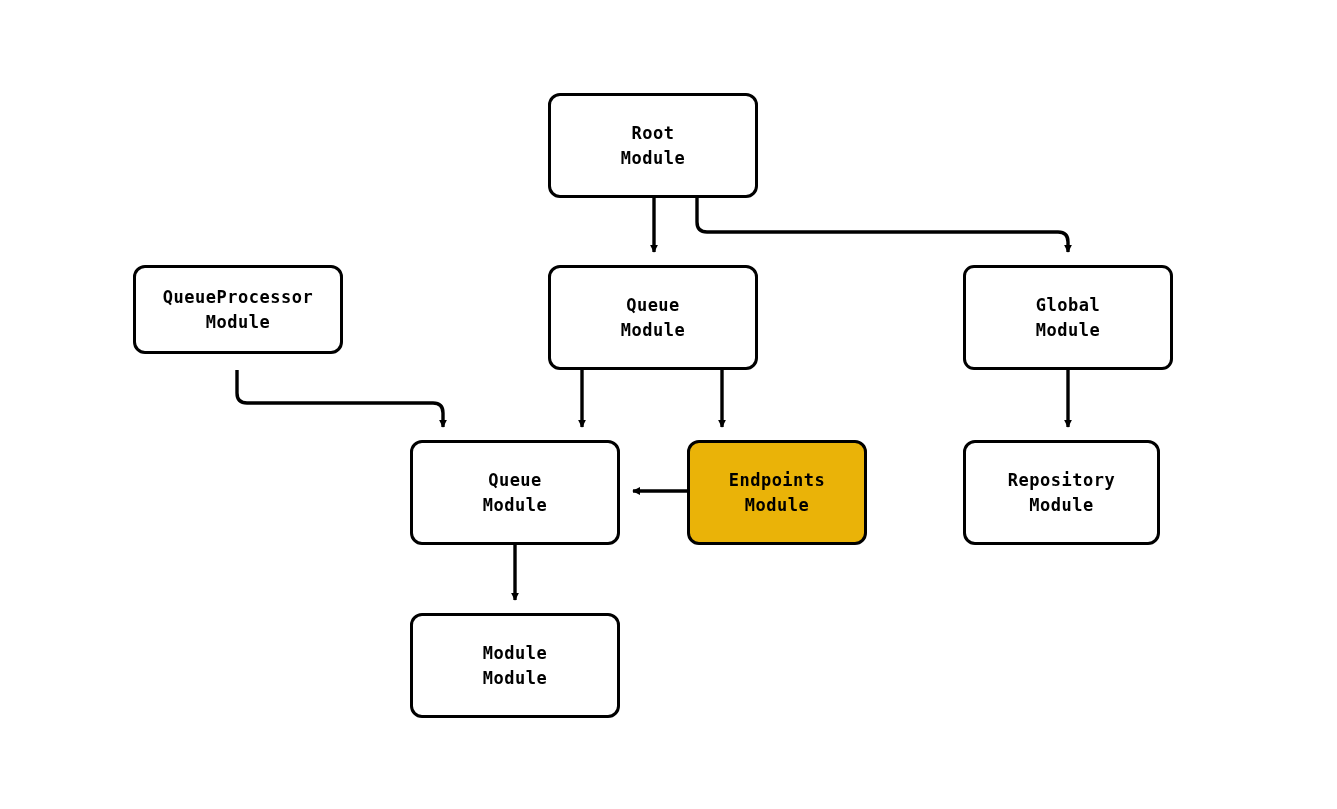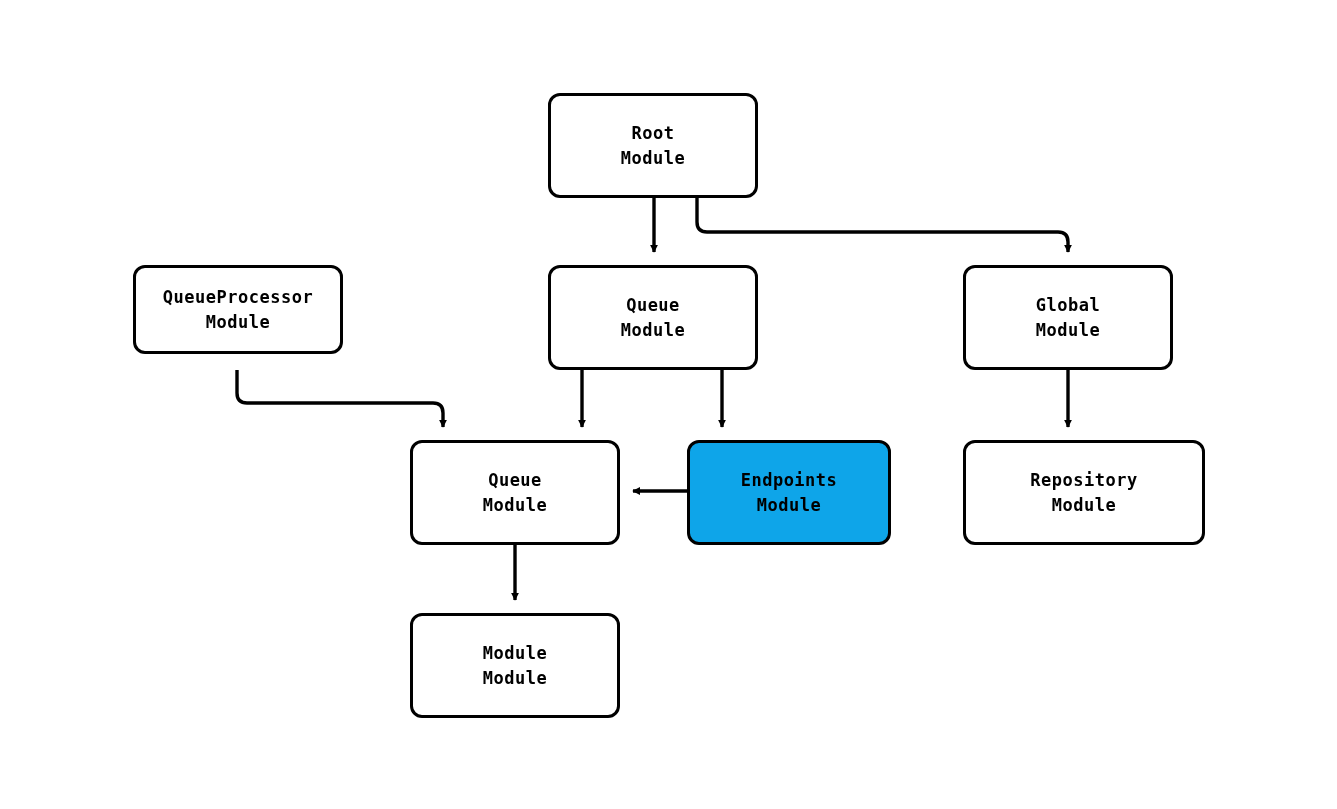--- a/index.html
+++ b/index.html
@@ -77,33 +77,33 @@
         <span class="node-line">Module</span>
       </div>
       <div class="node" style="left: 133px; top: 265px; width: 210px; height: 89px; background: rgb(255, 255, 255); border-color: rgb(0, 0, 0);">
         <span class="node-line">QueueProcessor</span>
         <span class="node-line">Module</span>
       </div>
       <div class="node" style="left: 548px; top: 265px; width: 210px; height: 105px; background: rgb(255, 255, 255); border-color: rgb(0, 0, 0);">
         <span class="node-line">Queue</span>
         <span class="node-line">Module</span>
       </div>
-      <div class="node" style="left: 963px; top: 265px; width: 210px; height: 105px; background: rgb(255, 255, 255); border-color: rgb(0, 0, 0);">
+      <div class="node" style="left: 963px; top: 265px; width: 210px; height: 105px; background: rgb(255, 255, 255); border-color: rgb(0, 0, 0); border-radius: 11px;">
         <span class="node-line">Global</span>
         <span class="node-line">Module</span>
       </div>
       <div class="node" style="left: 410px; top: 440px; width: 210px; height: 105px; background: rgb(255, 255, 255); border-color: rgb(0, 0, 0);">
         <span class="node-line">Queue</span>
         <span class="node-line">Module</span>
       </div>
-      <div class="node" style="left: 687px; top: 440px; width: 204px; height: 105px; background: #0ea5e9; border-color: rgb(0, 0, 0);">
+      <div class="node" style="left: 687px; top: 440px; width: 180px; height: 105px; background: #eab308; border-color: rgb(0, 0, 0);">
         <span class="node-line">Endpoints</span>
         <span class="node-line">Module</span>
       </div>
-      <div class="node" style="left: 963px; top: 440px; width: 242px; height: 105px; background: rgb(255, 255, 255); border-color: rgb(0, 0, 0);">
+      <div class="node" style="left: 963px; top: 440px; width: 197px; height: 105px; background: rgb(255, 255, 255); border-color: rgb(0, 0, 0);">
         <span class="node-line">Repository</span>
         <span class="node-line">Module</span>
       </div>
       <div class="node" style="left: 410px; top: 613px; width: 210px; height: 105px; background: rgb(255, 255, 255); border-color: rgb(0, 0, 0);">
         <span class="node-line">Module</span>
         <span class="node-line">Module</span>
       </div>
     </div>
 
 </div>

